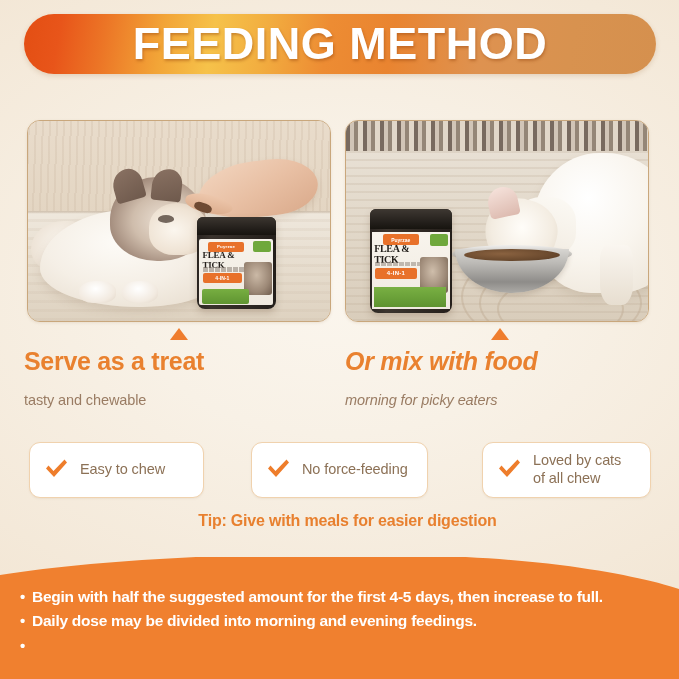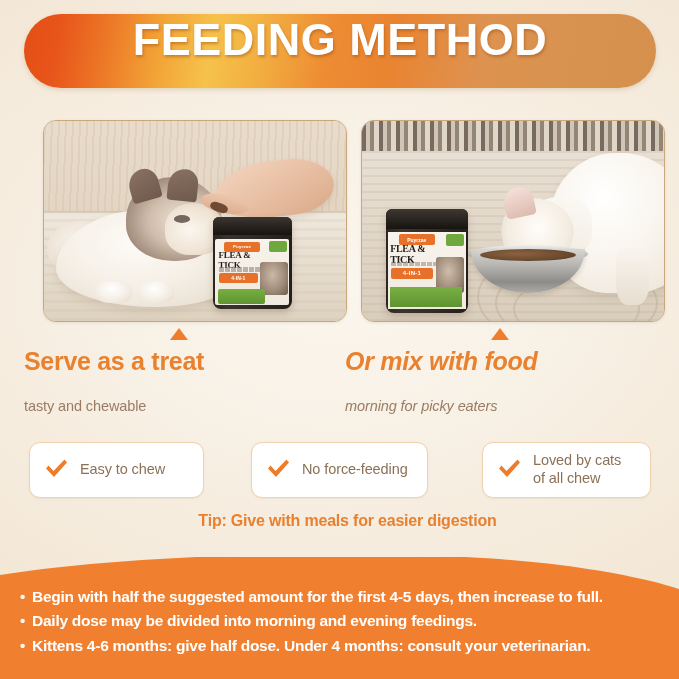--- a/index.html
+++ b/index.html
@@ -16,41 +16,41 @@
       linear-gradient(180deg, #F6EFE3 0%, #F2E5D3 100%);
     position:relative;
   }
 
   
   .banner-wrap {
     position:absolute; left:0; top:0; width:679px; height:104px;
   }
   .banner {
     position:absolute; left:24px; top:14px;
-    width:632px; height:74px;
+    width:632px; height:60px;
     border-radius:37px;
     background:linear-gradient(100deg,
       #E34E13 0%, #E8551A 6%, #EC7526 13%,
       #F2A437 22%, #F6C24A 30%, #F2AE40 38%,
       #ED8C33 48%, #E98430 58%,
       #DE9250 72%, #D8924F 86%, #D5904E 100%);
     box-shadow:0 2px 5px rgba(160,110,60,0.22);
-    display:flex; align-items:flex-start; justify-content:center;
+    display:flex; align-items:center; justify-content:center;
   }
   .banner-title {
     font-size:45px; font-weight:bold; color:#FFFFFF;
     letter-spacing:0.5px;
     text-shadow:1px 2px 3px rgba(150,70,15,0.45);
     white-space:nowrap;
     font-family:"Liberation Sans", sans-serif;
   }
 
   
   .panels {
-    position:absolute; left:16px; top:120px; width:590px; height:204px;
+    position:absolute; left:0; top:120px; width:590px; height:204px;
   }
   .panel {
     position:absolute; top:0;
     width:304px; height:202px;
     border:1.5px solid #C9A77C;
     border-radius:13px;
     overflow:hidden;
     background:#EFE7DC;
     box-shadow:0 1px 3px rgba(150,110,70,0.14);
   }
@@ -364,21 +364,21 @@
     width:0; height:0; margin:0 auto 7px auto;
     border-left:9px solid transparent;
     border-right:9px solid transparent;
     border-bottom:12px solid #EF7D2E;
   }
   .head-title {
     font-size:25px; font-weight:bold; color:#E9812F;
     letter-spacing:-0.3px; white-space:nowrap;
   }
   .head-sub {
-    margin-top:22px;
+    margin-top:16px;
     font-size:14.5px; color:#9A7C63; letter-spacing:-0.1px;
   }
 
   
   .chips { position:absolute; left:0; top:442px; width:679px; height:58px; }
   .chip {
     position:absolute; top:0; height:56px;
     background:#FFFFFF;
     border:1.4px solid #F0D2AE;
     border-radius:11px;
@@ -558,16 +558,15 @@
       <span>Begin with half the suggested amount for the first 4-5 days, then increase to full.</span>
     </div>
 
     <div class="f-item">
       <span class="f-bullet">•</span>
       <span>Daily dose may be divided into morning and evening feedings.</span>
     </div>
 
     <div class="f-item">
       <span class="f-bullet">•</span>
-      <span>Kittens 4-6 months: give half dose. Under 4 months: consult your veterinarian.</span>
     </div>
   </div>
 </div>
 
 </body></html>

